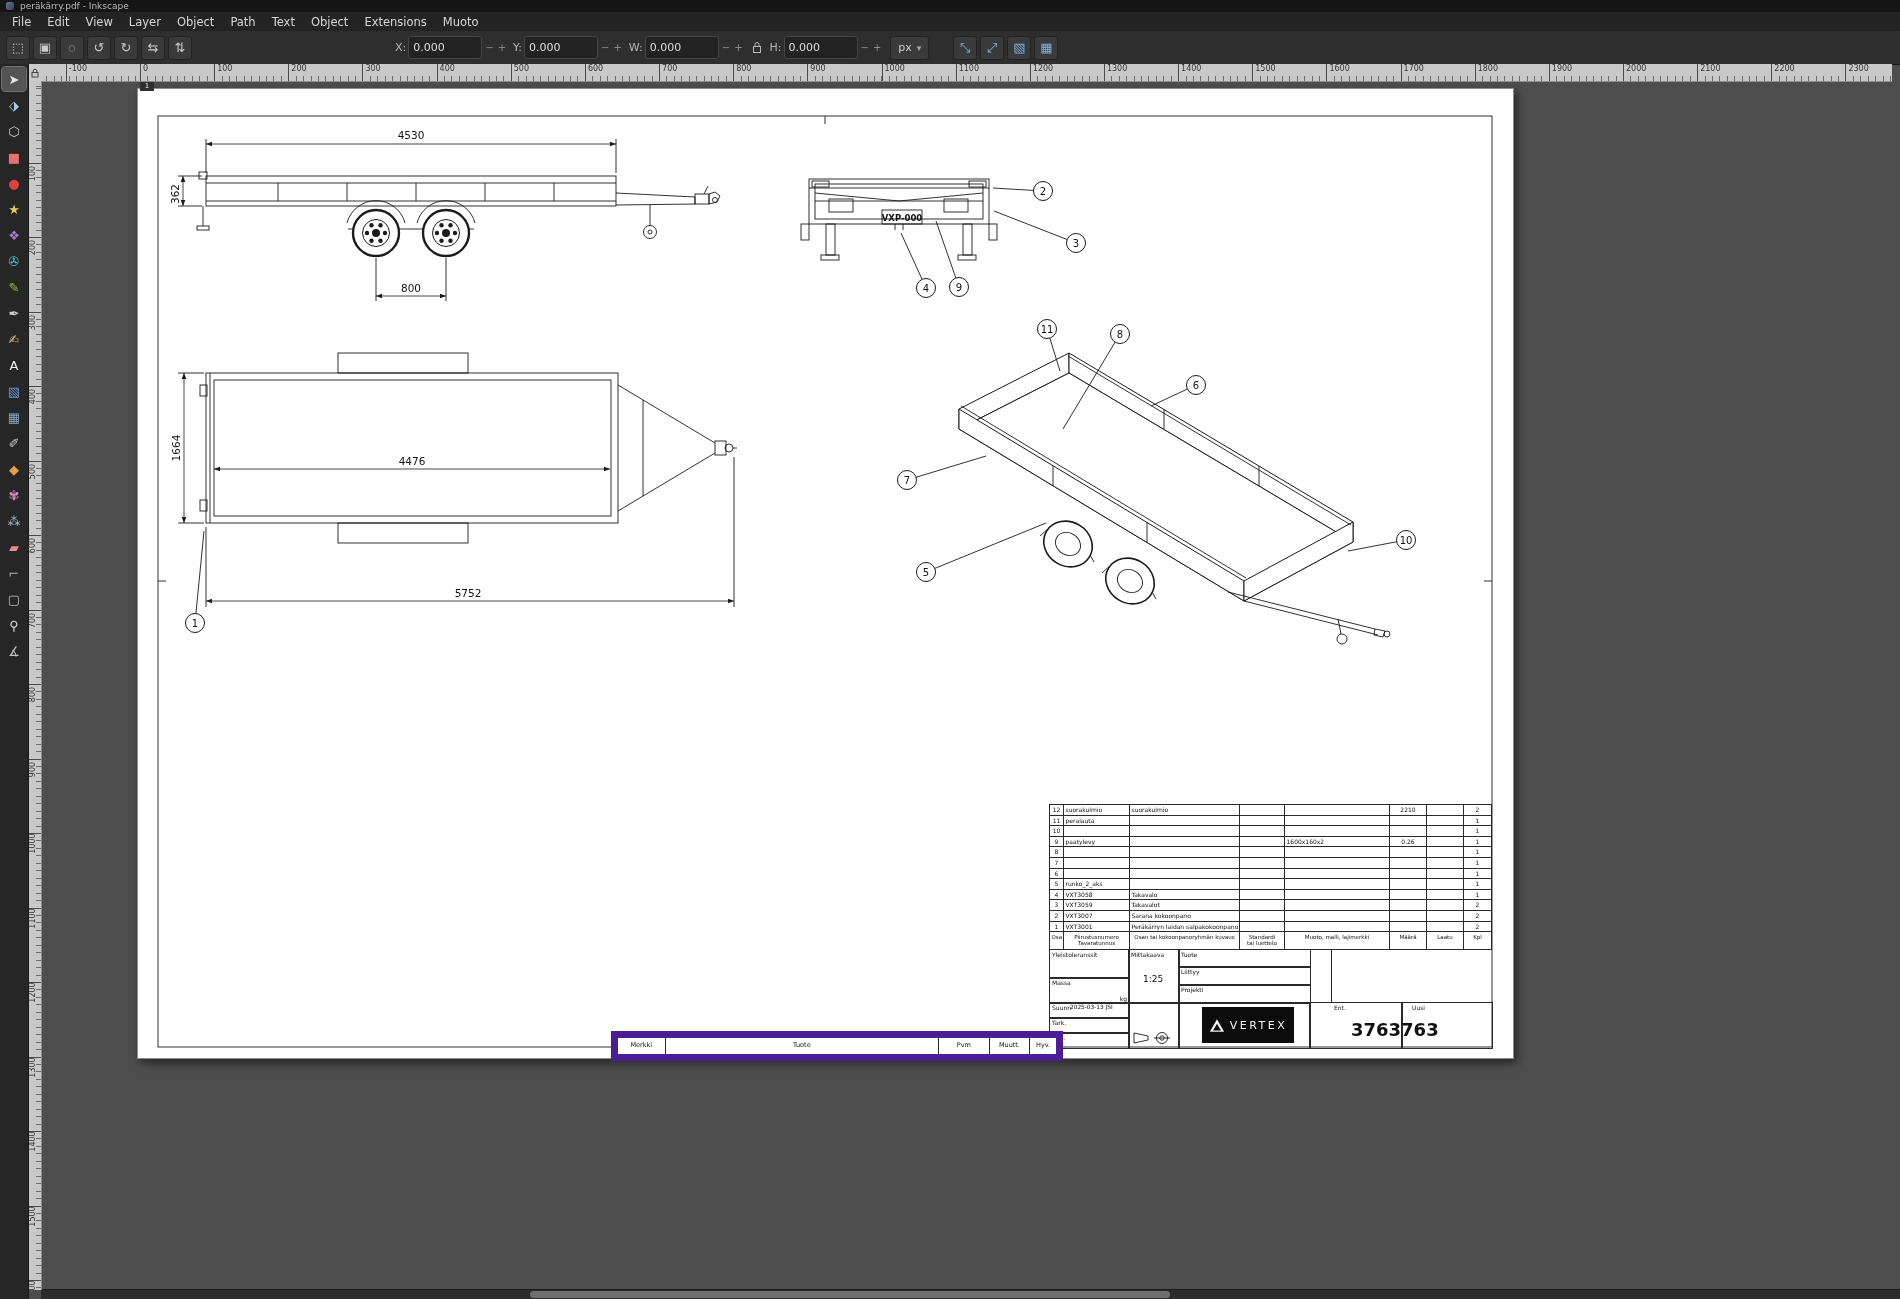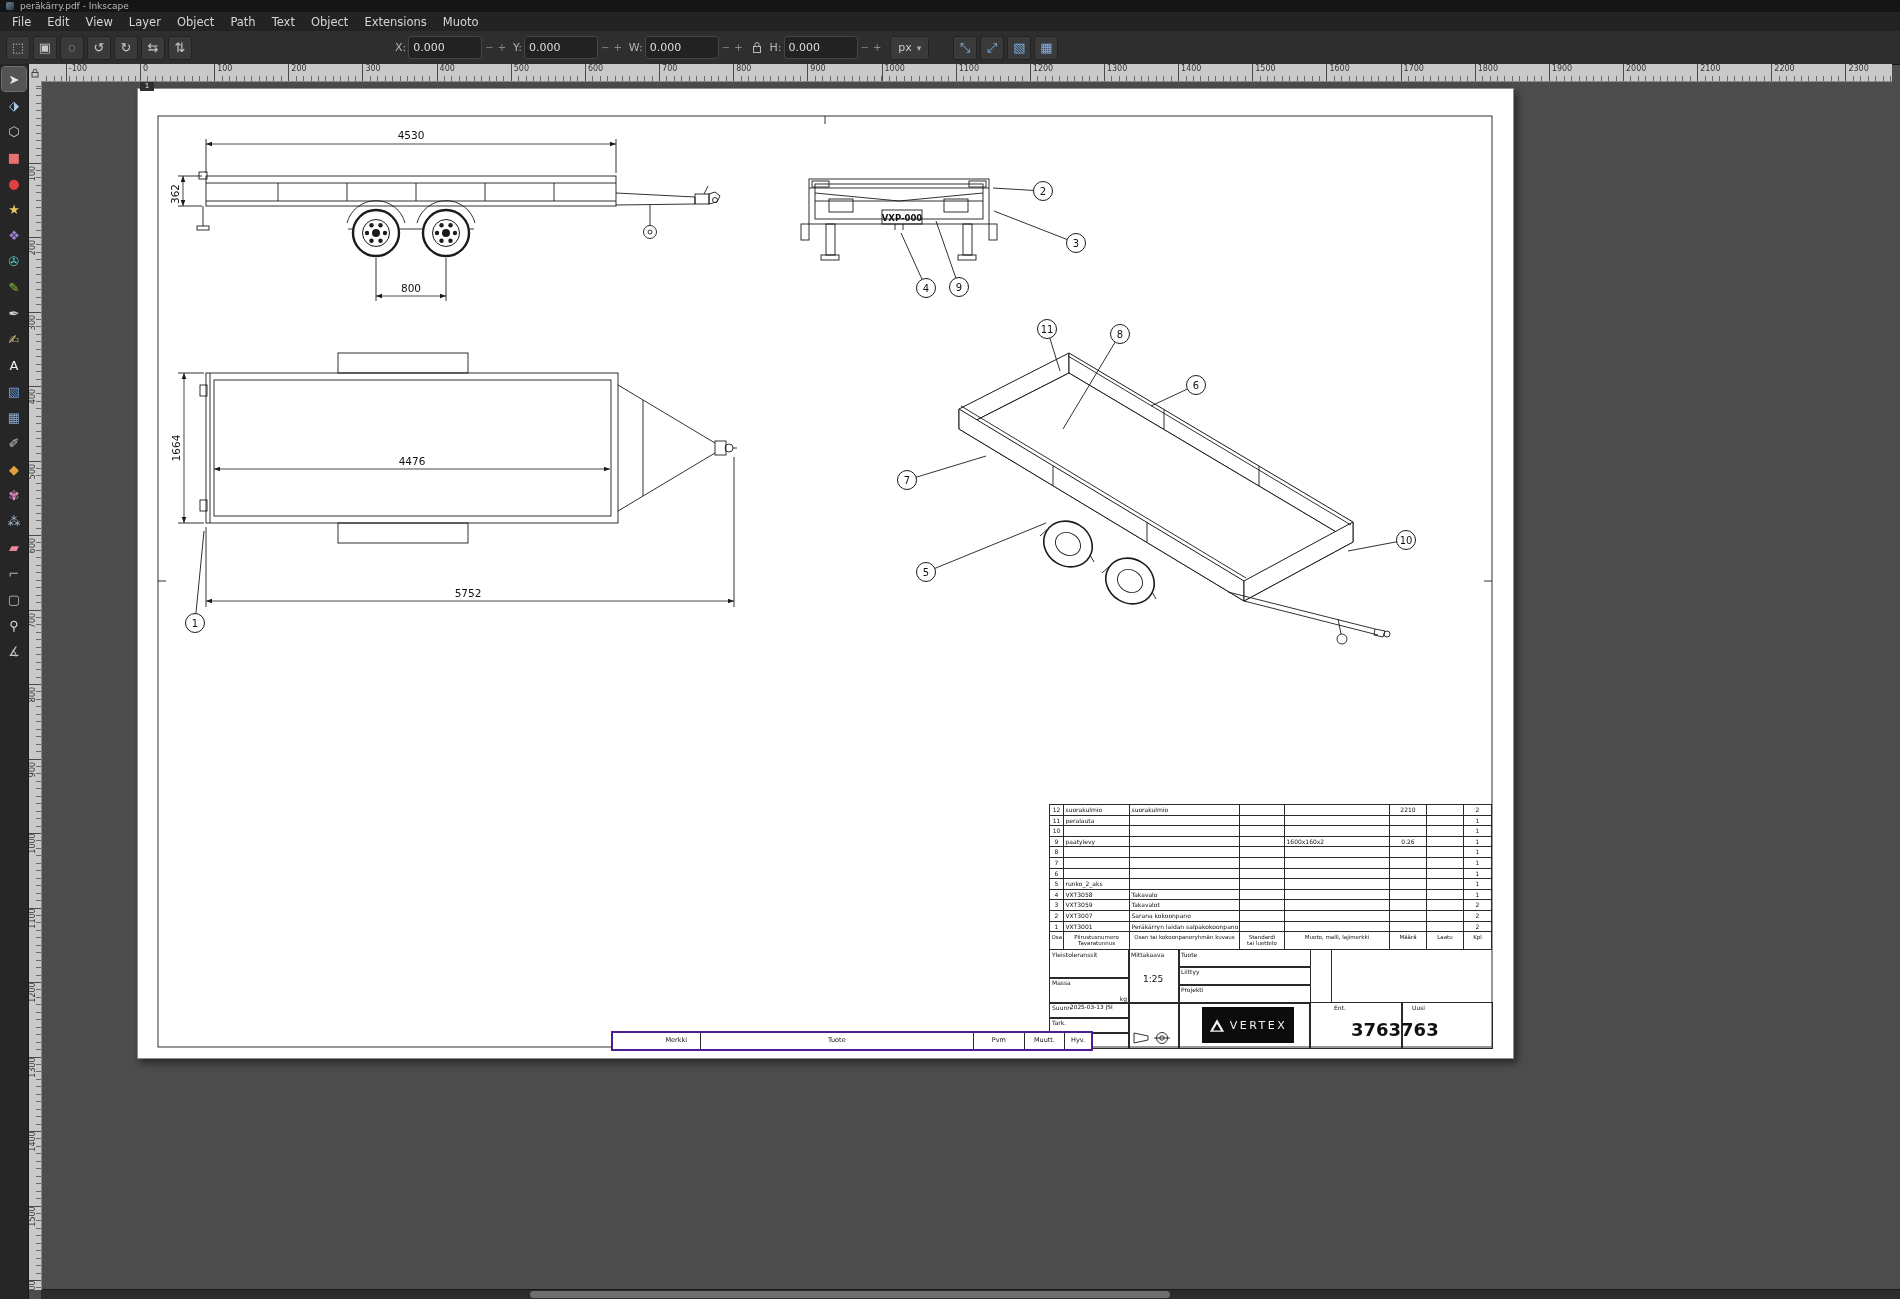--- a/index.html
+++ b/index.html
@@ -74,21 +74,21 @@
            padding:0 1.5px;overflow:hidden;white-space:nowrap;}
   .pt-head .pt-cell{font-size:5.5px;line-height:6px;white-space:pre-line;text-align:center;padding-top:2px;}
   .pt-cell.c0,.pt-cell.c5,.pt-cell.c7{text-align:center;}
   .tb-box{position:absolute;border:1px solid #2a2a2a;}
   .tb-label{position:absolute;top:1px;left:2px;font-size:6px;color:#111;white-space:nowrap;}
   .tb-vline{position:absolute;width:1px;background:#2a2a2a;}
   .vertex{position:absolute;left:23px;top:4px;width:92px;height:36px;background:#0c0c0c;
           display:flex;align-items:center;justify-content:center;gap:5px;}
   .vertex .brand{color:#f2f2f2;font-size:11px;letter-spacing:2.5px;}
   .revision{position:absolute;left:473px;top:942px;width:438px;height:16px;display:flex;
-            border:2px solid #4c1d95;background:#fff;color:#111;padding-left:40px;}
+            border:7px solid #4c1d95;background:#fff;color:#111;}
   .rev-cell{border-right:1px solid #2a2a2a;font-size:6.5px;line-height:14px;text-align:center;overflow:hidden;}
   .rev-cell:last-child{border-right:none;}
 </style>
 </head>
 <body>
 
 <div class="titlebar">
   <span class="appicon"></span>
   <span>peräkärry.pdf - Inkscape</span>
 </div>

